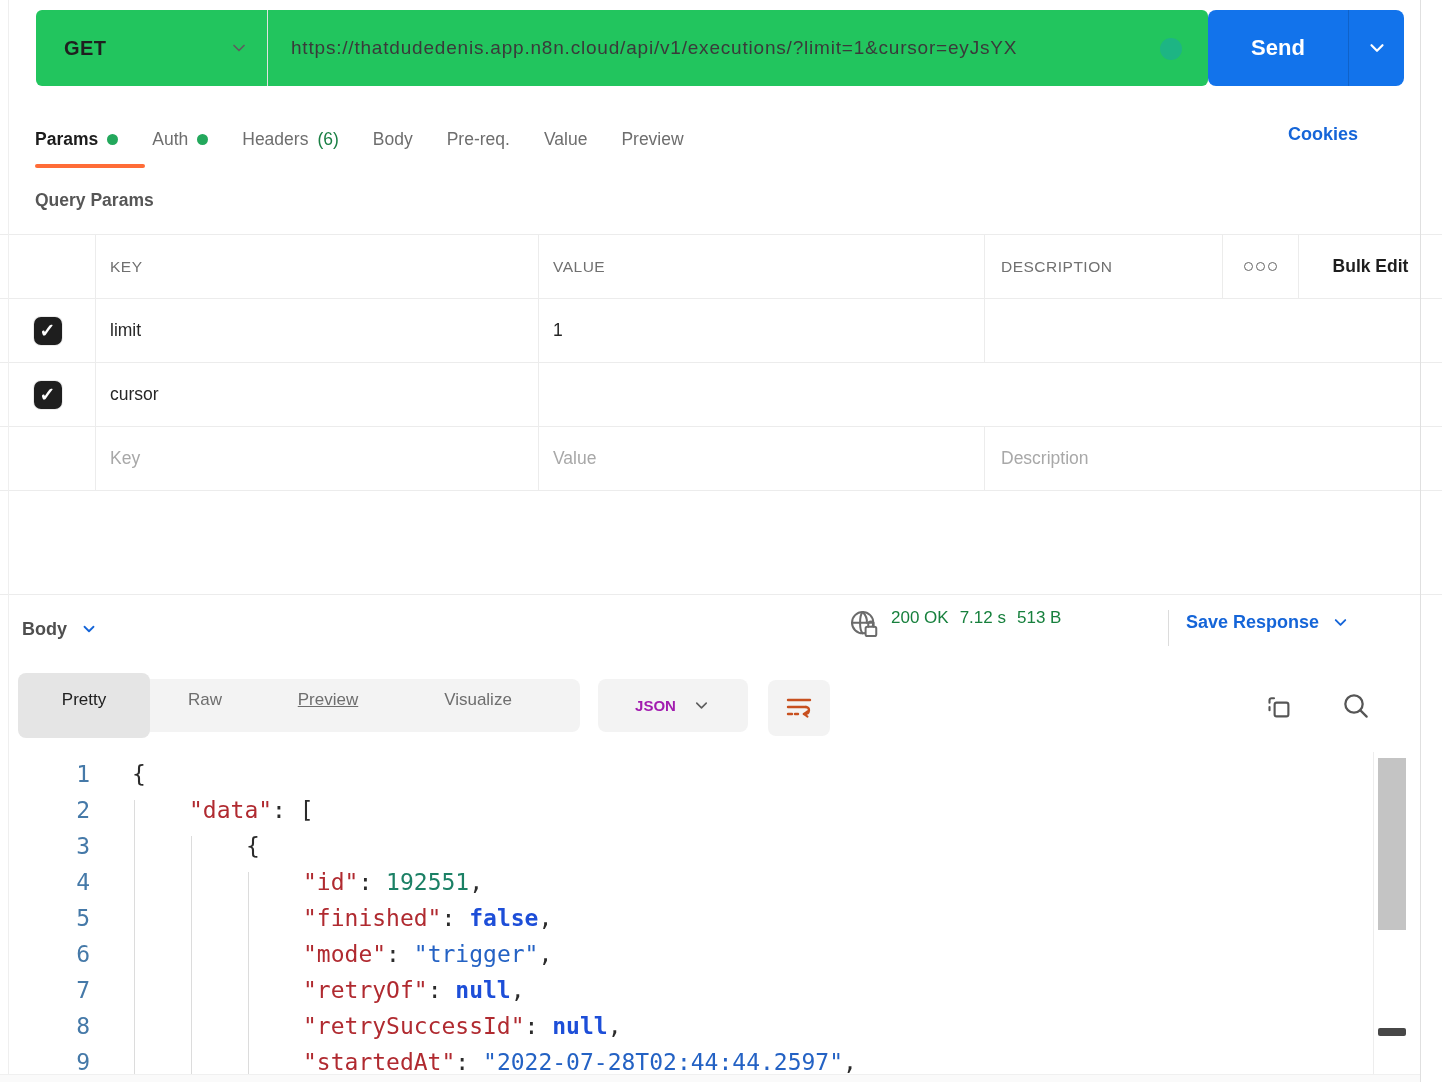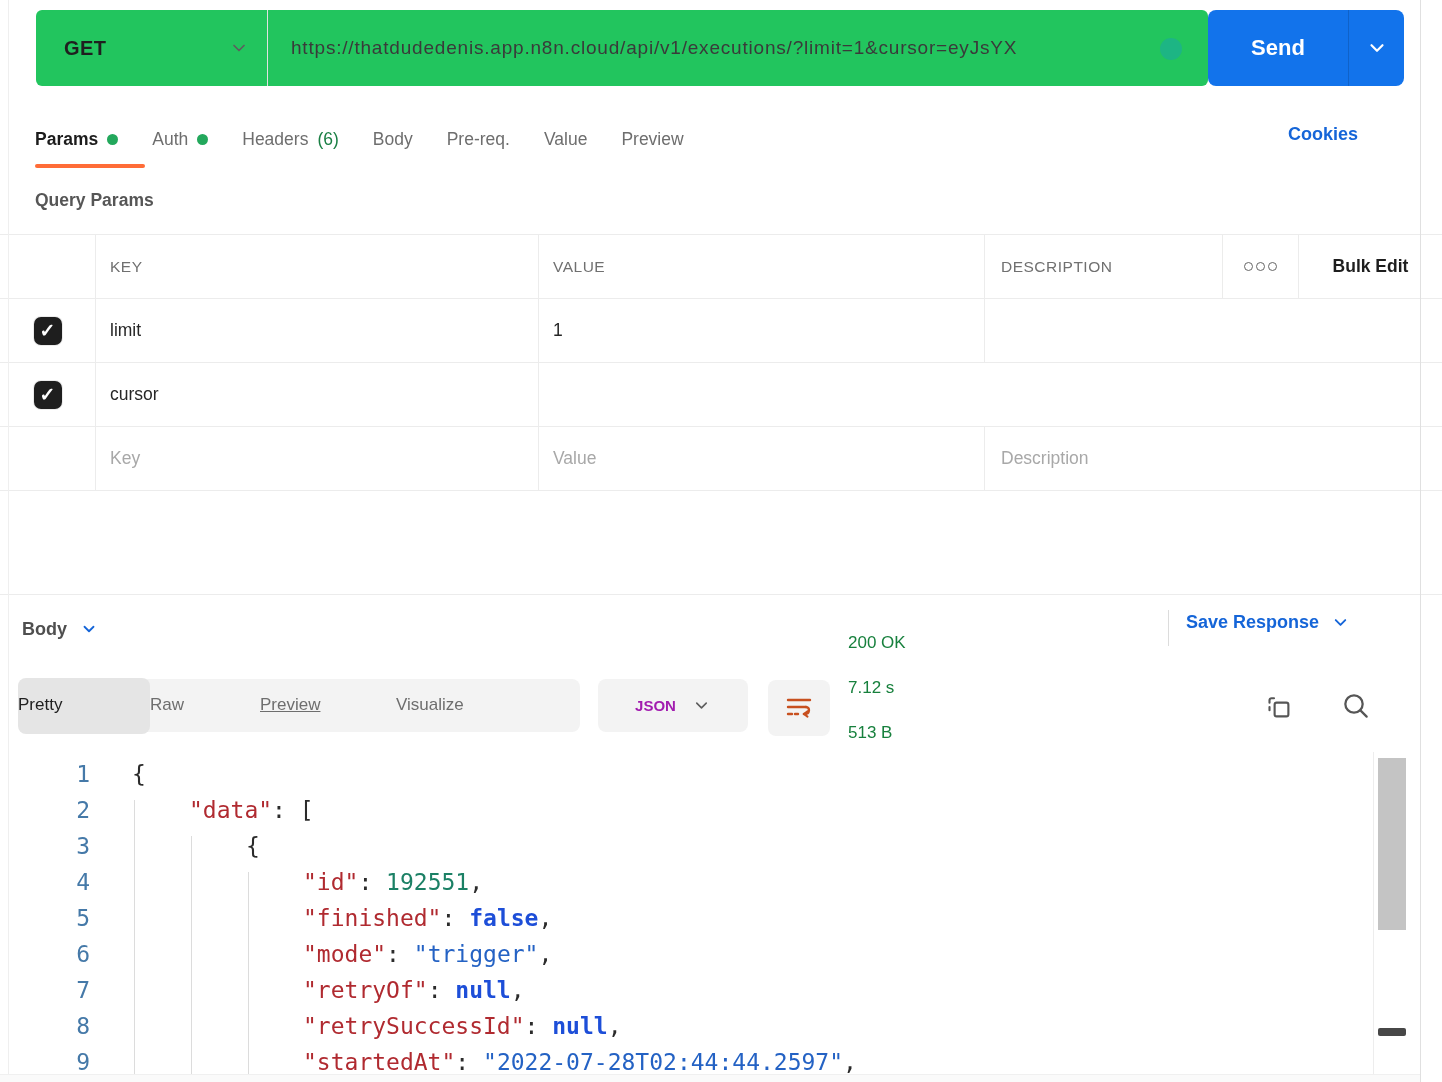--- a/index.html
+++ b/index.html
@@ -52,30 +52,30 @@
             display:flex;align-items:center;justify-content:center;cursor:pointer;}
   .checkbox::after{content:"✓";color:#fff;font-size:19px;font-weight:700;line-height:1;}
   .more-icon{display:flex;gap:3px;align-items:center;cursor:pointer;}
   .more-icon span{width:7px;height:7px;border:1.6px solid #666;border-radius:50%;display:block;}
 
   .section-divider{position:absolute;left:0;right:0;top:594px;height:1px;background:#ececec;}
 
   
   .body-select{position:absolute;left:22px;top:612px;height:34px;display:flex;align-items:center;gap:13px;cursor:pointer;}
   .body-label{font-size:18px;font-weight:600;color:#4f4f4f;}
-  .resp-meta{position:absolute;left:848px;top:608px;height:40px;display:flex;align-items:flex-start;gap:25px;flex-direction:column;}
+  .resp-meta{position:absolute;left:848px;top:608px;height:40px;display:flex;align-items:flex-start;gap:11px;}
   .meta-green{font-size:17px;color:#17803d;}
   .meta-sep{position:absolute;left:1168px;top:610px;height:36px;width:1px;background:#dcdcdc;}
   .save-response{position:absolute;left:1186px;top:612px;display:flex;align-items:center;gap:12px;cursor:pointer;}
   .save-label{font-size:18px;font-weight:600;color:#1565d8;}
 
   
   .view-tabs{position:absolute;left:18px;top:679px;width:562px;height:53px;background:#f3f3f3;border-radius:8px;
              display:flex;align-items:center;}
-  .view-tab{height:56px;line-height:53px;text-align:left;font-size:17px;color:#6e6e6e;cursor:pointer;}
+  .view-tab{height:65px;line-height:53px;text-align:center;font-size:17px;color:#6e6e6e;cursor:pointer;}
   .view-tab.active{background:#e5e5e5;border-radius:8px;color:#202020;}
   .vt-0{width:132px;}.vt-1{width:110px;}.vt-2{width:136px;text-decoration:underline;}.vt-3{width:164px;}
   .format-select{position:absolute;left:598px;top:679px;width:150px;height:53px;background:#f3f3f3;border-radius:8px;
                  display:flex;align-items:center;justify-content:center;gap:16px;cursor:pointer;}
   .format-label{font-size:15px;font-weight:600;color:#a21caf;}
   .beautify-btn{position:absolute;left:768px;top:680px;width:62px;height:56px;background:#f3f3f3;border-radius:8px;
                 display:flex;align-items:center;justify-content:center;cursor:pointer;}
   .copy-btn{position:absolute;left:1264px;top:692px;cursor:pointer;}
   .search-btn{position:absolute;left:1340px;top:690px;cursor:pointer;}
 

